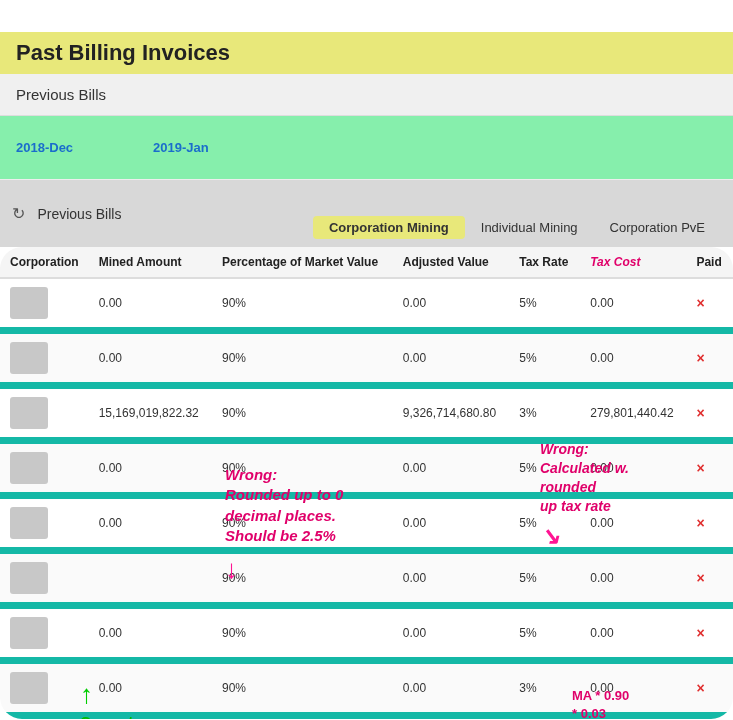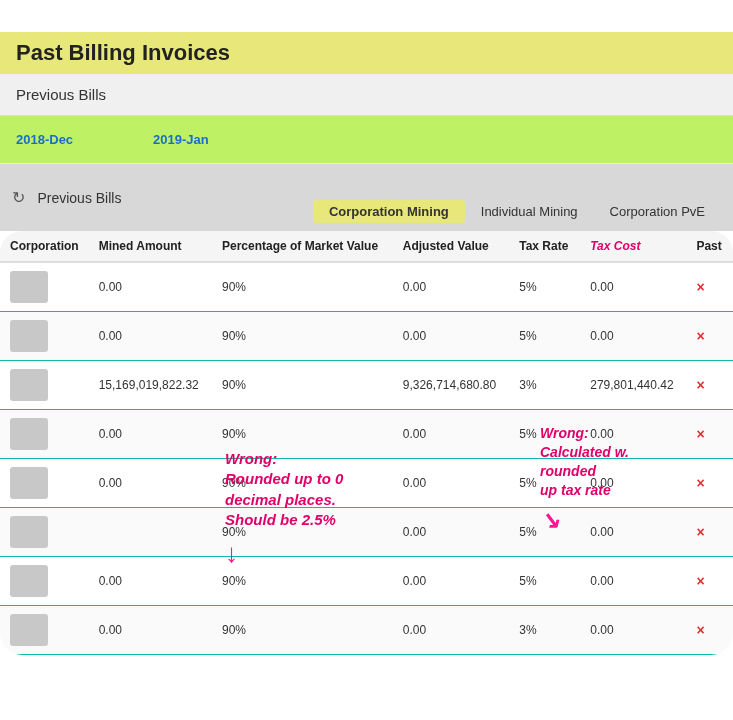--- a/index.html
+++ b/index.html
@@ -17,23 +17,23 @@
     .prev-bills-header {
       background: #f0f0f0;
       padding: 12px 16px;
       font-size: 15px;
       color: #333;
       border-bottom: 1px solid #ddd;
     }
 
     .date-tabs {
       display: flex;
-      padding: 16px 16px;
+      padding: 24px 16px;
       gap: 80px;
-      background: #bef264;
+      background: #86efac;
       border-bottom: 1px solid #eee;
     }
     .date-tab {
       color: #1a6dcc;
       font-weight: bold;
       font-size: 13px;
       cursor: pointer;
     }
 
     .section-header {
@@ -86,21 +86,21 @@
     thead th {
       padding: 8px 10px;
       text-align: left;
       font-weight: bold;
       font-size: 12px;
       color: #222;
       vertical-align: bottom;
     }
 
     tbody tr {
-      border-bottom: 1px solid #14b8a6;
+      border-bottom: 7px solid #14b8a6;
     }
     tbody tr:nth-child(even) {
       background: #fafafa;
     }
     tbody td {
       padding: 8px 10px;
       font-size: 12px;
       color: #333;
       vertical-align: middle;
     }
@@ -158,21 +158,21 @@
   <div class="table-container">
     <table>
       <thead>
         <tr>
           <th>Corporation</th>
           <th>Mined Amount</th>
           <th>Percentage of Market Value</th>
           <th>Adjusted Value</th>
           <th>Tax Rate</th>
           <th style="color:#e0006a; font-style:italic;">Tax Cost</th>
-          <th>Past</th>
+          <th>Paid</th>
         </tr>
       </thead>
       <tbody>
 
         <tr>
           <td class="avatar-cell">
               <div class="avatar-box"></div>
             </td>
           <td>0.00</td>
           <td>90%</td>

